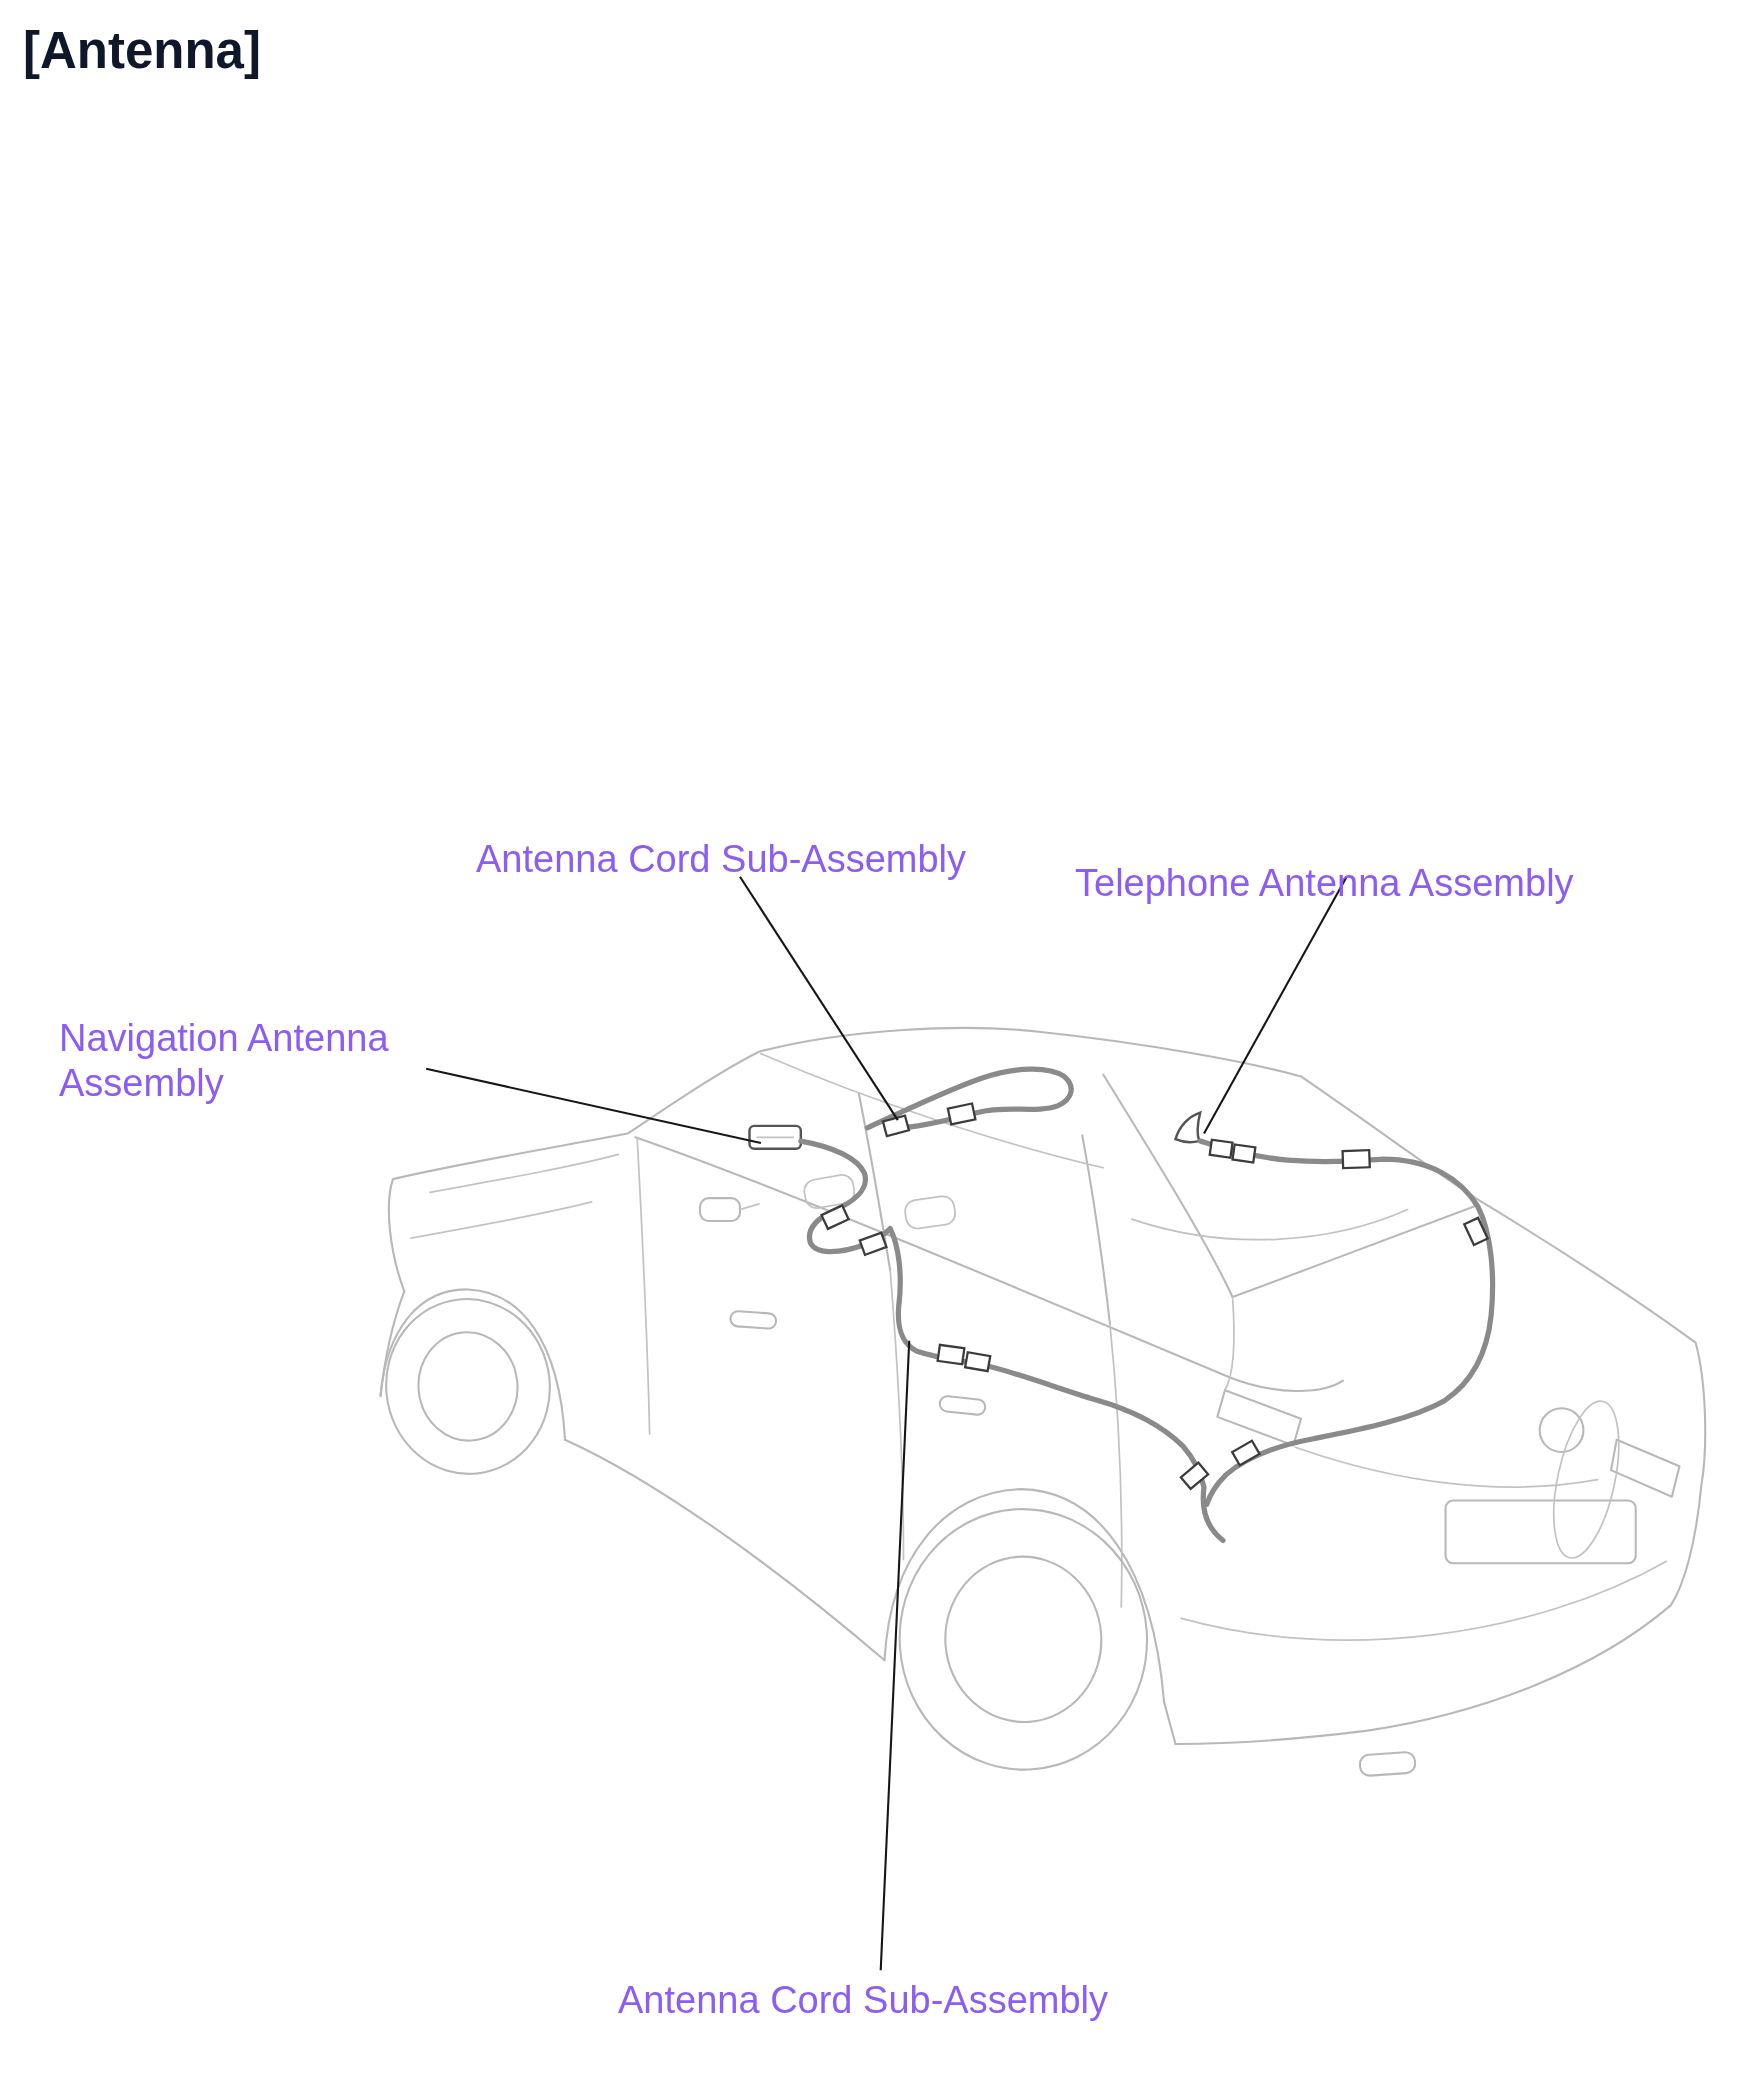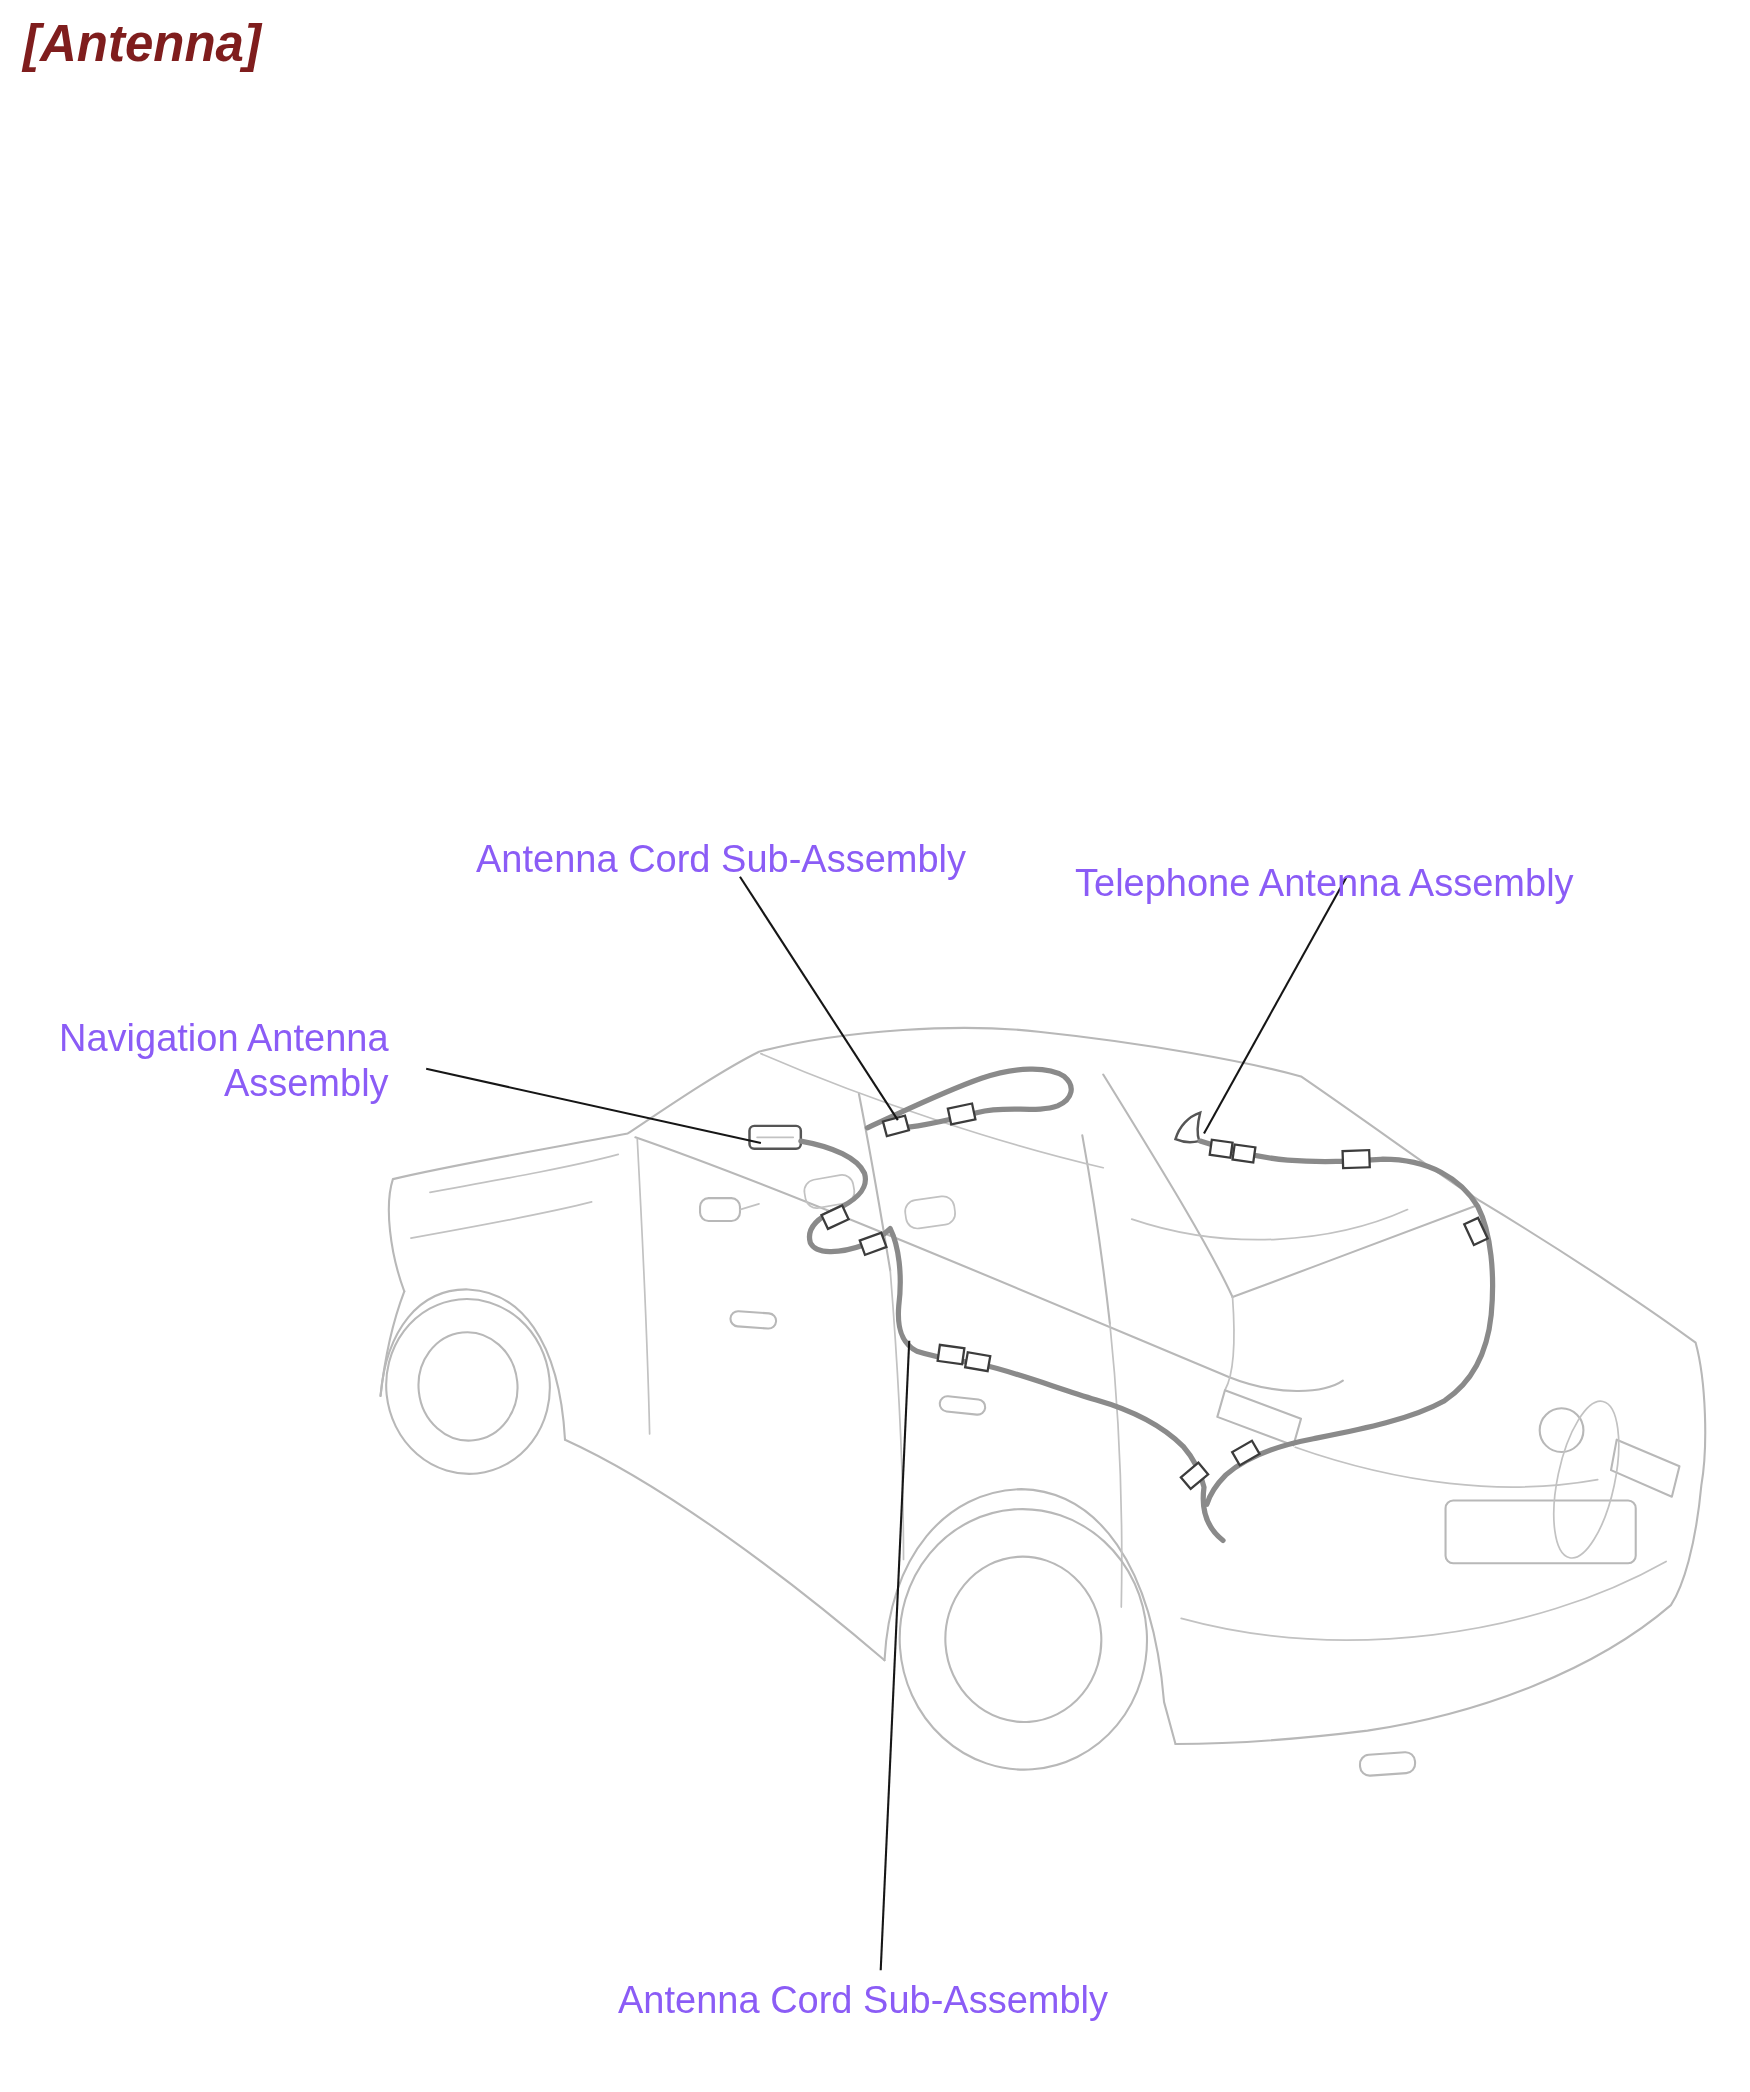--- a/index.html
+++ b/index.html
@@ -15,27 +15,26 @@
   .label {
     position: absolute;
     font-size: 38px;
     color: #8b5cf6;
     white-space: nowrap;
     line-height: 1.18;
   }
   .page-title {
     position: absolute;
     left: 23px;
-    top: 14px;
+    top: 21px;
     font-size: 51px;
     font-weight: bold;
-    color: #7f1d1d;
-    font-style: italic;
+    color: #0f172a;
   }
-  .label-line { display: block; text-align: right; }
+  .label-line { display: block; }
   
   .car { stroke: #b8b8b8; stroke-width: 2.2; fill: none; stroke-linecap: round; stroke-linejoin: round; }
   .car-thin { stroke: #c2c2c2; stroke-width: 1.8; fill: none; stroke-linecap: round; }
   .cable { stroke: #8a8a8a; stroke-width: 5.5; fill: none; stroke-linecap: round; stroke-linejoin: round; }
   .module { stroke: #555555; stroke-width: 2.6; fill: #ffffff; }
   .connector { stroke: #3c3c3c; stroke-width: 2.4; fill: #ffffff; }
   .leader { stroke: #161616; stroke-width: 2.2; fill: none; }
 </style>
 </head>
 <body>

